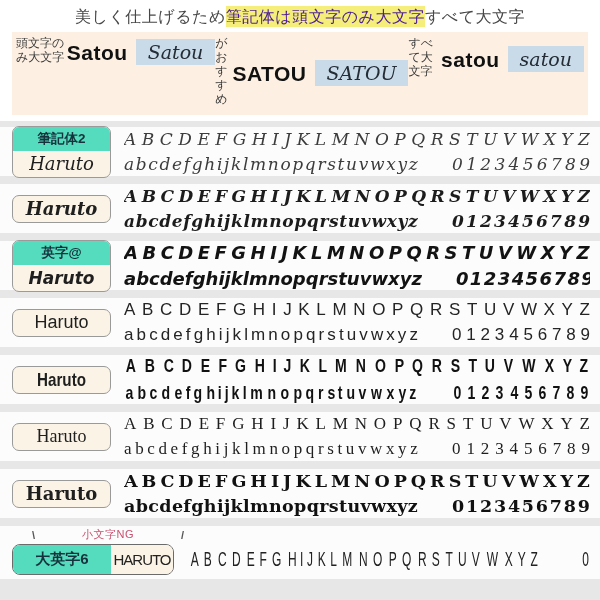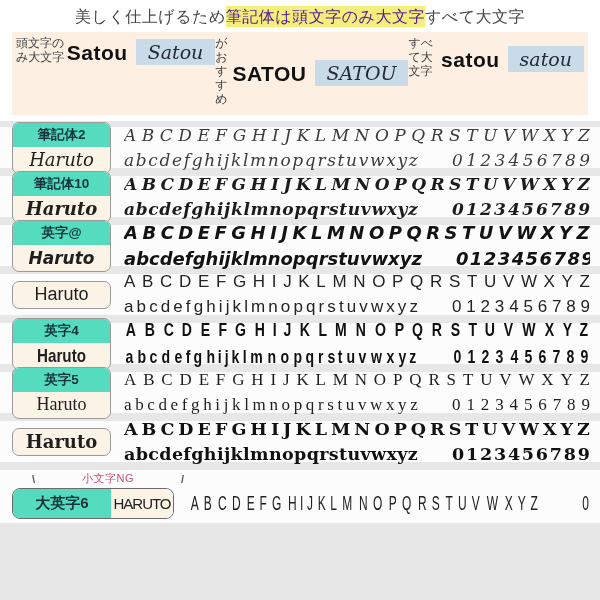--- a/index.html
+++ b/index.html
@@ -28,21 +28,21 @@
   .ex-label{font-size:12px;line-height:14px;color:#3a3a3a;margin-bottom:2px}
   .ex-pair{display:flex;align-items:flex-end;gap:8px;height:28px}
   .ex-plain{font:700 21px "Liberation Sans",sans-serif;color:#111;letter-spacing:.5px}
   .ex-script{
     background:var(--script-sample-bg,#c9dbe9);
     font:italic 19px "DejaVu Serif",serif;color:#242c36;padding:2px 12px;
   }
   
   .rows{margin-top:6px}
   .row{
-    display:flex;align-items:center;height:41px;margin-bottom:8px;
+    display:flex;align-items:center;height:49px;margin-bottom:8px;
     background:#fcfcfc;padding:0 10px 0 12px;
   }
   .badge-box{
     width:97px;flex:0 0 97px;border:1.5px solid #9a9a9a;border-radius:7px;
     overflow:hidden;background:var(--badge-cream,#fbf3e6);margin-right:13px;
   }
   .badge-top{
     background:var(--badge-teal,#55dcbe);height:24px;line-height:24px;
     text-align:center;font-weight:700;font-size:13.5px;color:#16323c;
   }
@@ -206,21 +206,20 @@
             <span>7</span>
             <span>8</span>
             <span>9</span>
           </span>
       </div>
     </div>
   </section>
 
   <section class="row r1">
     <div class="badge-box">
-      <div class="badge-top">筆記体10</div>
       <div class="badge-name n1">Haruto</div>
     </div>
     <div class="alpha">
       <div class="line spread">
           <span>A</span>
           <span>B</span>
           <span>C</span>
           <span>D</span>
           <span>E</span>
           <span>F</span>
@@ -442,21 +441,20 @@
             <span>7</span>
             <span>8</span>
             <span>9</span>
           </span>
       </div>
     </div>
   </section>
 
   <section class="row r4">
     <div class="badge-box">
-      <div class="badge-top">英字4</div>
       <div class="badge-name n4">Haruto</div>
     </div>
     <div class="alpha">
       <div class="line spread">
           <span>A</span>
           <span>B</span>
           <span>C</span>
           <span>D</span>
           <span>E</span>
           <span>F</span>
@@ -521,21 +519,20 @@
             <span>7</span>
             <span>8</span>
             <span>9</span>
           </span>
       </div>
     </div>
   </section>
 
   <section class="row r5">
     <div class="badge-box">
-      <div class="badge-top">英字5</div>
       <div class="badge-name n5">Haruto</div>
     </div>
     <div class="alpha">
       <div class="line spread">
           <span>A</span>
           <span>B</span>
           <span>C</span>
           <span>D</span>
           <span>E</span>
           <span>F</span>

